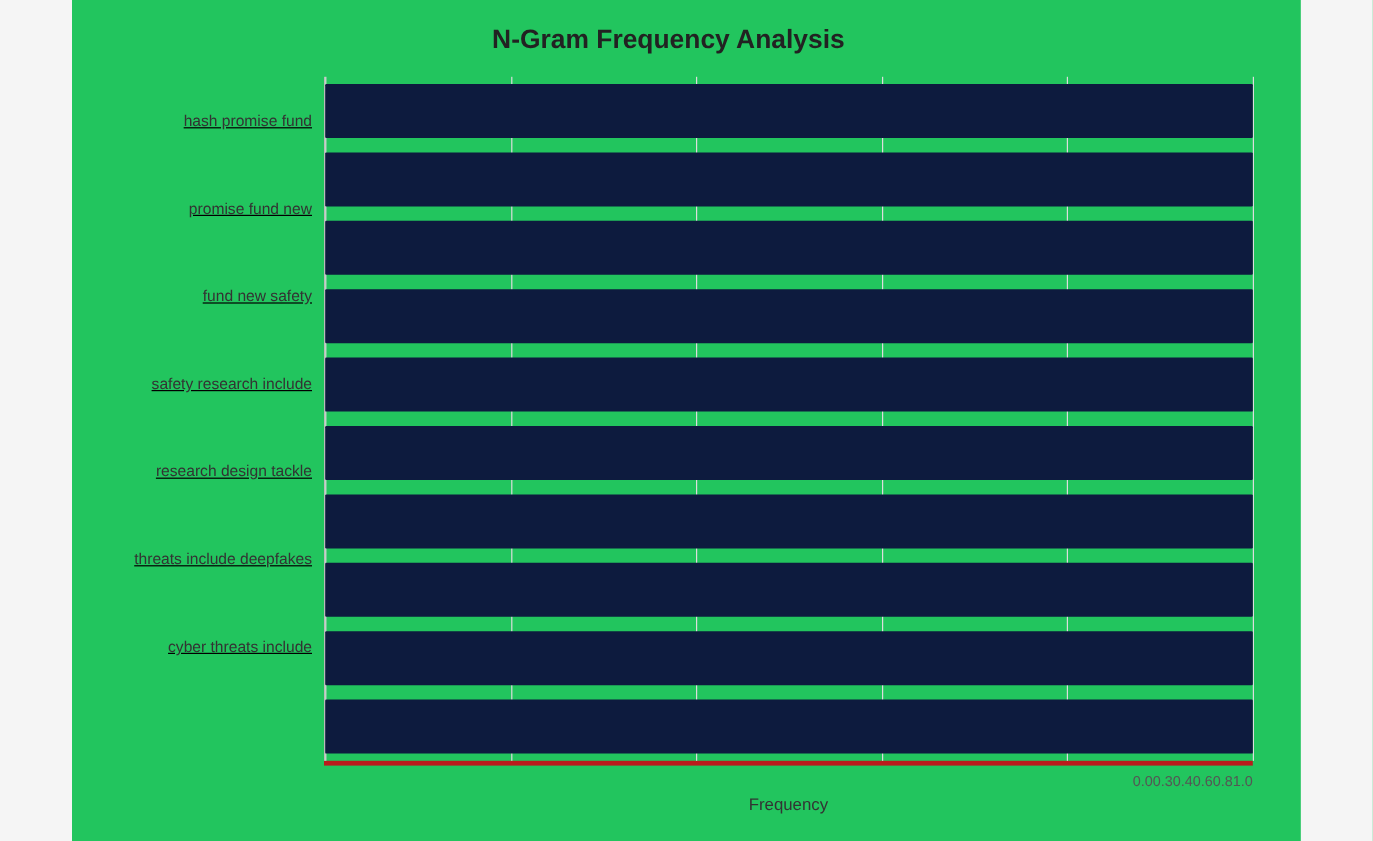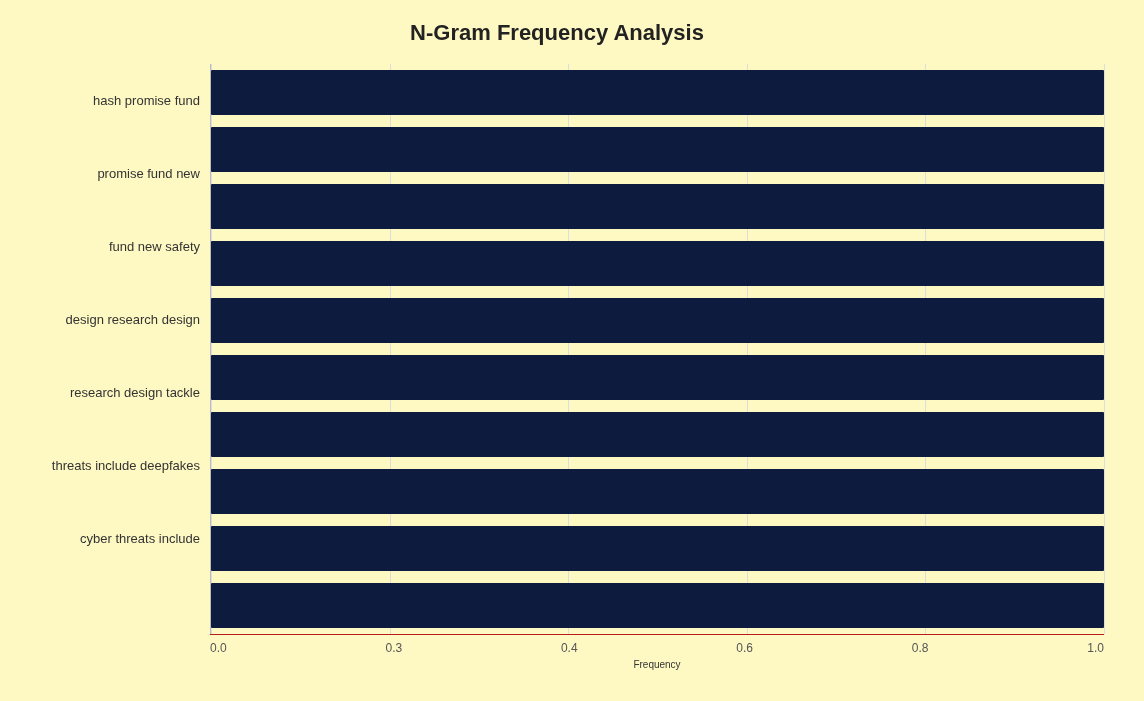--- a/index.html
+++ b/index.html
@@ -6,22 +6,22 @@
     body {
       background: #f5f5f5;
       font-family: Arial, sans-serif;
       width: 1144px;
       height: 701px;
       display: flex;
       align-items: center;
       justify-content: center;
     }
     .chart-container {
-      background: #fef9c3;
-      width: 1144px;
+      background: #22c55e;
+      width: 1024px;
       height: 701px;
       position: relative;
       padding: 20px 40px 80px 10px;
     }
     .chart-title {
       text-align: center;
       font-size: 22px;
       font-weight: bold;
       color: #222;
       margin-bottom: 18px;
@@ -33,20 +33,21 @@
       height: calc(100% - 60px);
     }
     .y-axis {
       display: flex;
       flex-direction: column;
       justify-content: space-around;
       align-items: flex-end;
       min-width: 200px;
       padding-right: 10px;
       padding-bottom: 30px;
+      text-decoration: underline;
     }
     .y-label {
       font-size: 13px;
       color: #333;
       height: 57px;
       display: flex;
       align-items: center;
       justify-content: flex-end;
     }
     .bars-and-xaxis {
@@ -78,47 +79,47 @@
       padding: 6px 0;
     }
     .bar {
       height: 100%;
       background: #0d1b3e;
       border-radius: 1px;
     }
     .x-axis {
       display: flex;
       flex-direction: row;
-      justify-content: space-between;
+      justify-content: flex-end;
       padding-top: 6px;
-      border-top: 1px solid #b91c1c;
+      border-top: 4px solid #b91c1c;
     }
     .x-tick {
       font-size: 12px;
       color: #555;
       text-align: center;
     }
     .x-axis-label {
       text-align: center;
-      font-size: 10px;
+      font-size: 14px;
       color: #333;
       margin-top: 4px;
     }
   </style>
 </head>
 <body>
 
 <div class="chart-container">
   <div class="chart-title">N-Gram Frequency Analysis</div>
   <div class="chart-area">
     <div class="y-axis" id="y-axis">
         <div class="y-label">hash promise fund</div>
         <div class="y-label">promise fund new</div>
         <div class="y-label">fund new safety</div>
-        <div class="y-label">design research design</div>
+        <div class="y-label">safety research include</div>
         <div class="y-label">research design tackle</div>
         <div class="y-label">threats include deepfakes</div>
         <div class="y-label">cyber threats include</div>
       </div>
     <div class="bars-and-xaxis">
       <div class="bars-area" id="bars-area">
 
       <div class="grid-line" style="left: 0%;"></div>
           <div class="grid-line" style="left: 20%;"></div>
           <div class="grid-line" style="left: 40%;"></div>

